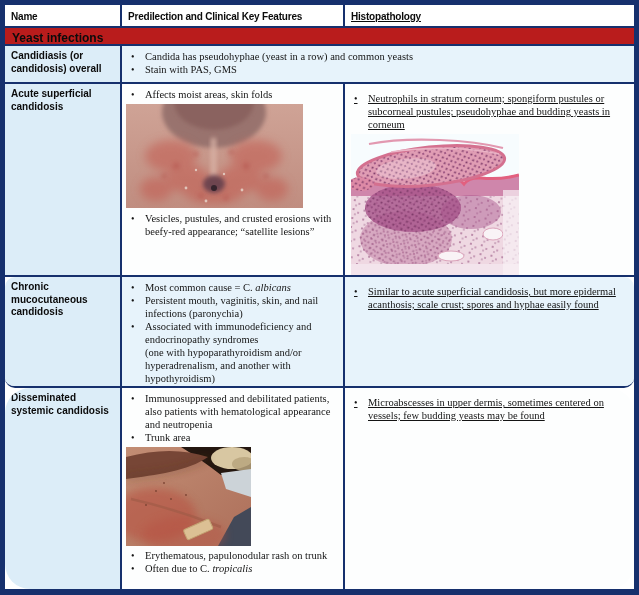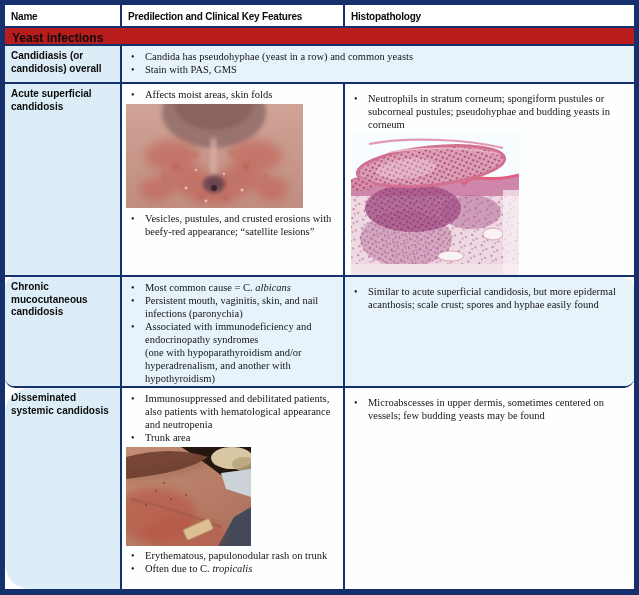--- a/index.html
+++ b/index.html
@@ -7,21 +7,21 @@
     position:relative;width:639px;height:595px;box-sizing:border-box;
     background:#16306d;padding:5px 5px 6px 5px;
     font-family:"Liberation Sans",sans-serif;
   }
   .tbl{width:100%;height:100%;display:flex;flex-direction:column;background:#ffffff;overflow:hidden;}
   .row{display:flex;box-sizing:border-box;border-bottom:2px solid #16306d;overflow:hidden;}
   .row.last{border-bottom:none;border-radius:25px;}
   .cell{box-sizing:border-box;overflow:hidden;}
   .c1{width:117px;border-right:2px solid #16306d;background:#dcedf8;padding:4px 3px 0 6px;}
   .c2{width:223px;border-right:2px solid #16306d;padding:4px 2px 0 4px;}
-  .c3{flex:1;padding:8px 4px 0 4px;}
+  .c3{flex:1;padding:8px 4px 0 4px;text-decoration:underline;}
   .cmerged{flex:1;padding:4px 2px 0 4px;}
   .hrow{height:23px;}
   .hrow .cell{background:#ffffff;padding-top:6px;}
   .hcell{font-weight:bold;font-size:10px;letter-spacing:-0.2px;color:#0b0b0b;}
   .hrow .c2,.hrow .c3{padding-left:6px;}
   .srow{height:18px;}
   .sect{flex:1;background:#b91c1c;font-weight:bold;font-size:12px;color:#0b0b0b;
         padding:3px 0 0 7px;box-sizing:border-box;}
   .r0{height:38px;}
   .r1{height:193px;}

